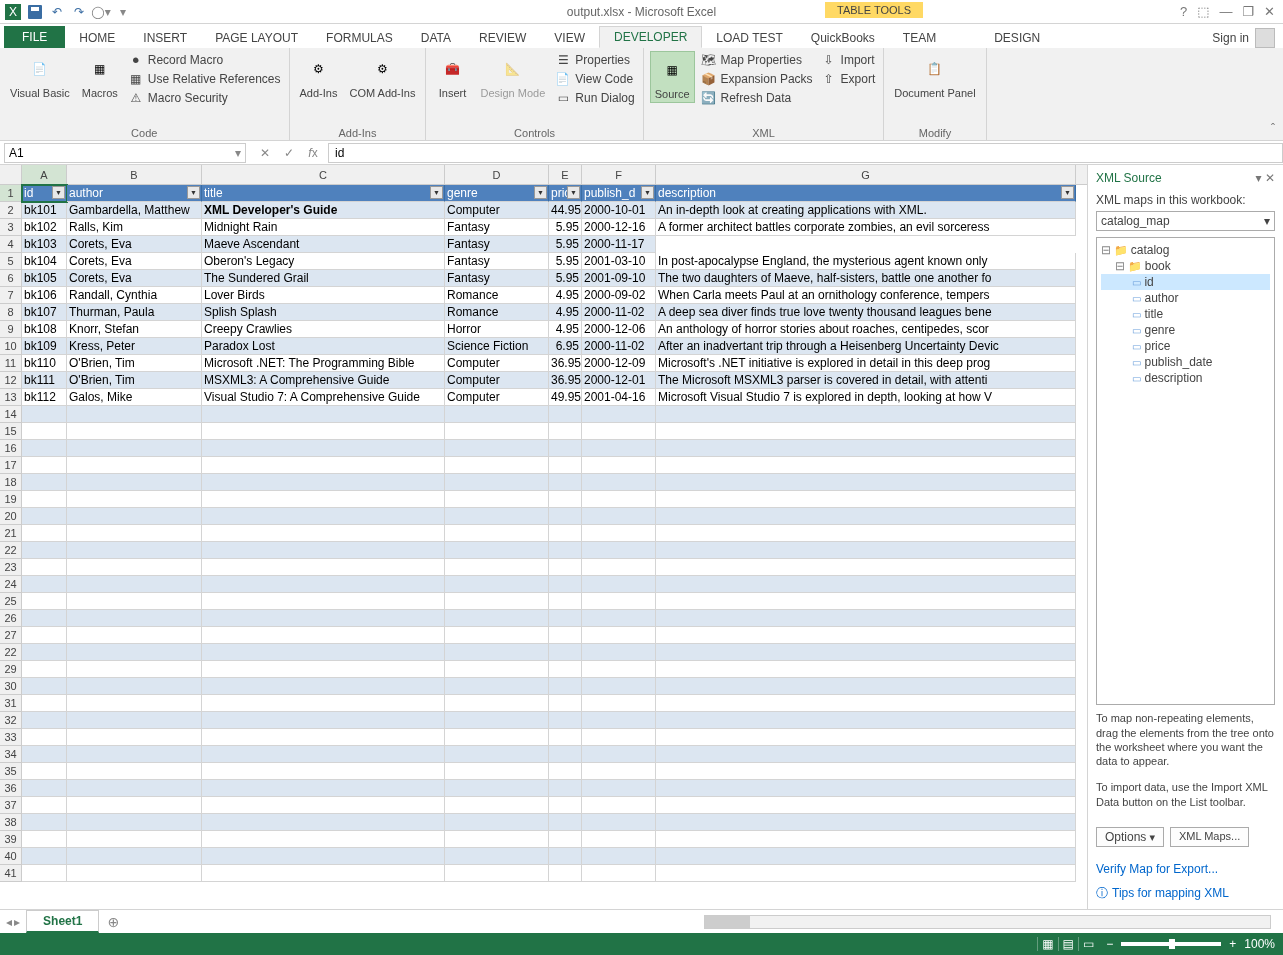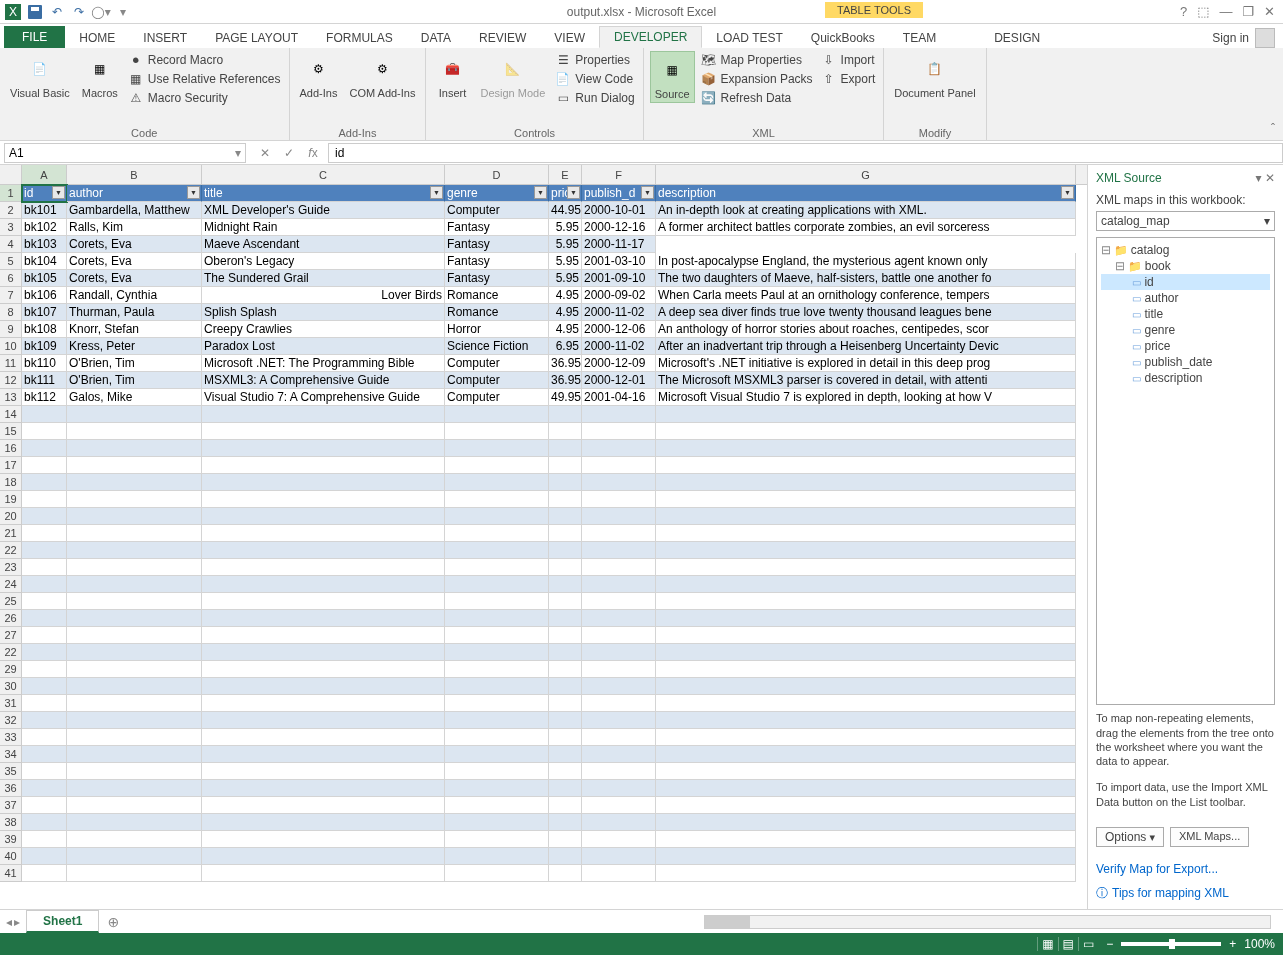--- a/index.html
+++ b/index.html
@@ -303,21 +303,21 @@
           <div class="cell" style="width: 243px;">title<div class="filter-arrow">▼</div></div>
           <div class="cell" style="width: 104px;">genre<div class="filter-arrow">▼</div></div>
           <div class="cell" style="width: 33px;">pric<div class="filter-arrow">▼</div></div>
           <div class="cell" style="width: 74px;">publish_d<div class="filter-arrow">▼</div></div>
           <div class="cell" style="width: 420px;">description<div class="filter-arrow">▼</div></div>
         </div>
         <div class="row banded-even">
           <div class="row-h">2</div>
           <div class="cell" style="width: 45px;">bk101</div>
           <div class="cell" style="width: 135px;">Gambardella, Matthew</div>
-          <div class="cell" style="width: 243px;">XML Developer's Guide</div>
+          <div class="cell" style="width: 243px; font-weight: bold;">XML Developer's Guide</div>
           <div class="cell" style="width: 104px;">Computer</div>
           <div class="cell num" style="width: 33px;">44.95</div>
           <div class="cell" style="width: 74px;">2000-10-01</div>
           <div class="cell" style="width: 420px;">An in-depth look at creating applications          with XML.</div>
         </div>
         <div class="row banded-odd">
           <div class="row-h">3</div>
           <div class="cell" style="width: 45px;">bk102</div>
           <div class="cell" style="width: 135px;">Ralls, Kim</div>
           <div class="cell" style="width: 243px;">Midnight Rain</div>
@@ -352,21 +352,21 @@
           <div class="cell" style="width: 243px;">The Sundered Grail</div>
           <div class="cell" style="width: 104px;">Fantasy</div>
           <div class="cell num" style="width: 33px;">5.95</div>
           <div class="cell" style="width: 74px;">2001-09-10</div>
           <div class="cell" style="width: 420px;">The two daughters of Maeve, half-sisters,          battle one another fo</div>
         </div>
         <div class="row banded-odd">
           <div class="row-h">7</div>
           <div class="cell" style="width: 45px;">bk106</div>
           <div class="cell" style="width: 135px;">Randall, Cynthia</div>
-          <div class="cell" style="width: 243px; text-align: right;">Lover Birds</div>
+          <div class="cell" style="width: 243px;">Lover Birds</div>
           <div class="cell" style="width: 104px;">Romance</div>
           <div class="cell num" style="width: 33px;">4.95</div>
           <div class="cell" style="width: 74px;">2000-09-02</div>
           <div class="cell" style="width: 420px;">When Carla meets Paul at an ornithology          conference, tempers</div>
         </div>
         <div class="row banded-even">
           <div class="row-h">8</div>
           <div class="cell" style="width: 45px;">bk107</div>
           <div class="cell" style="width: 135px;">Thurman, Paula</div>
           <div class="cell" style="width: 243px;">Splish Splash</div>

